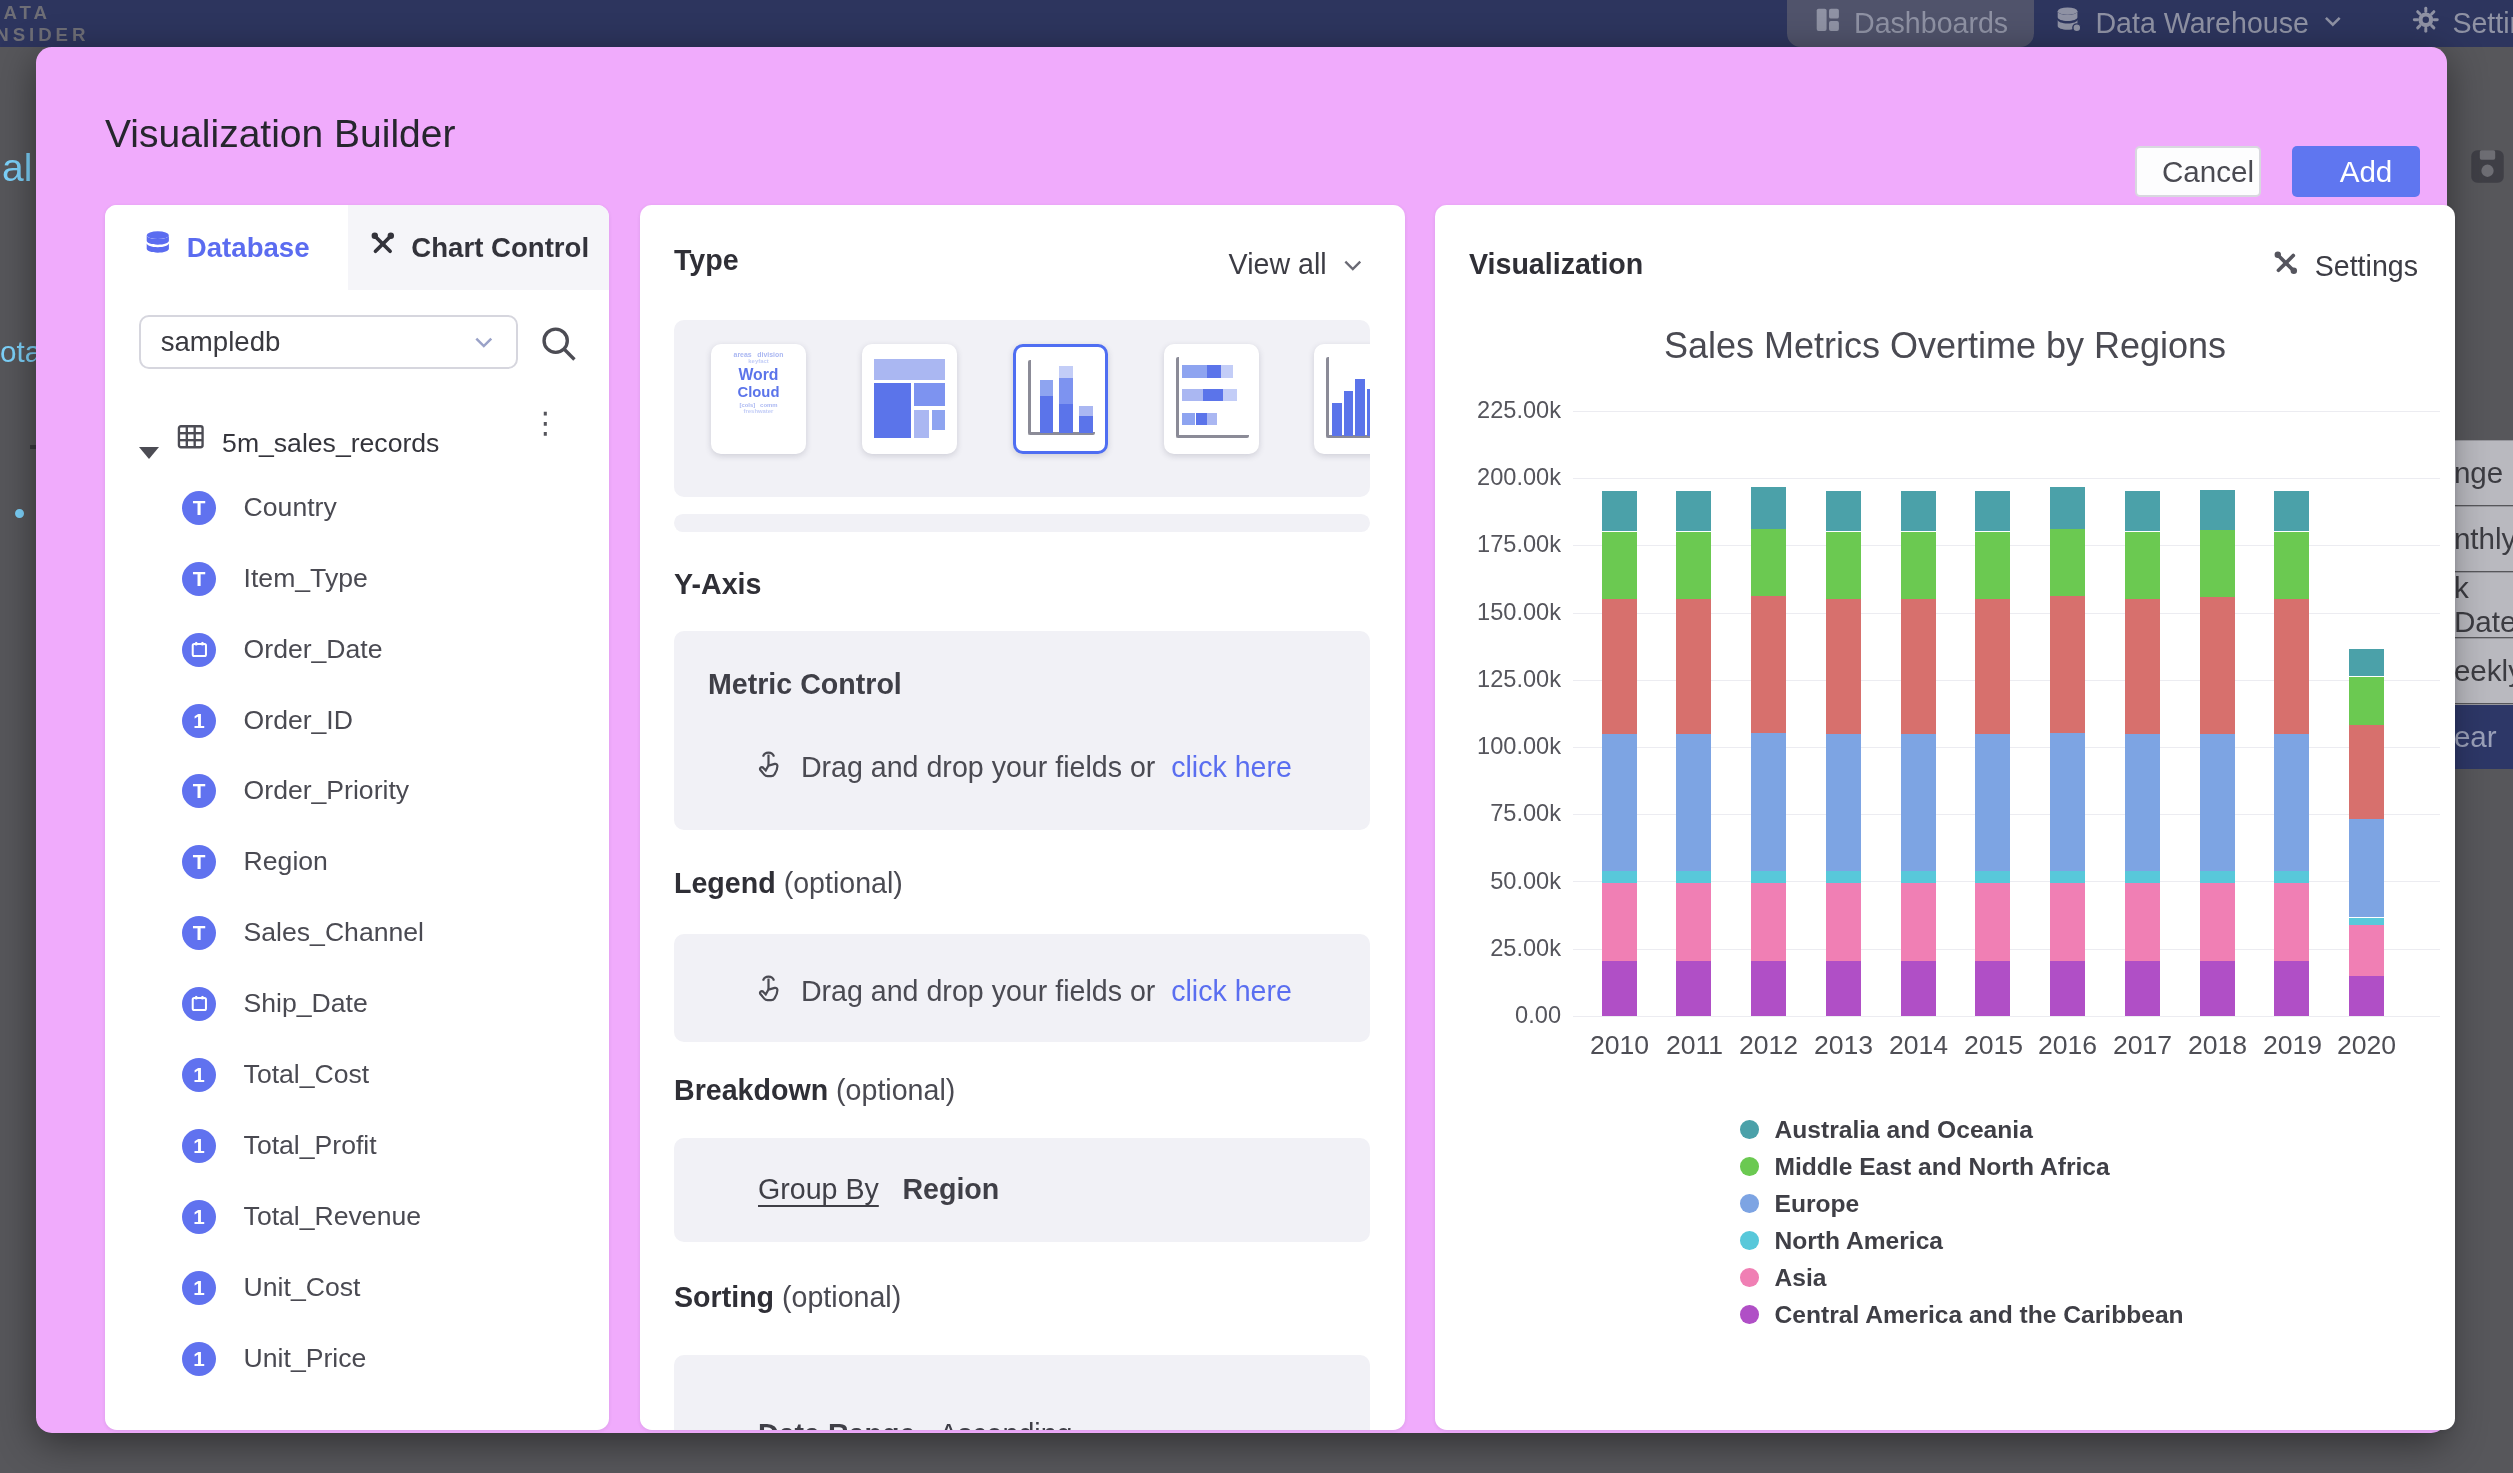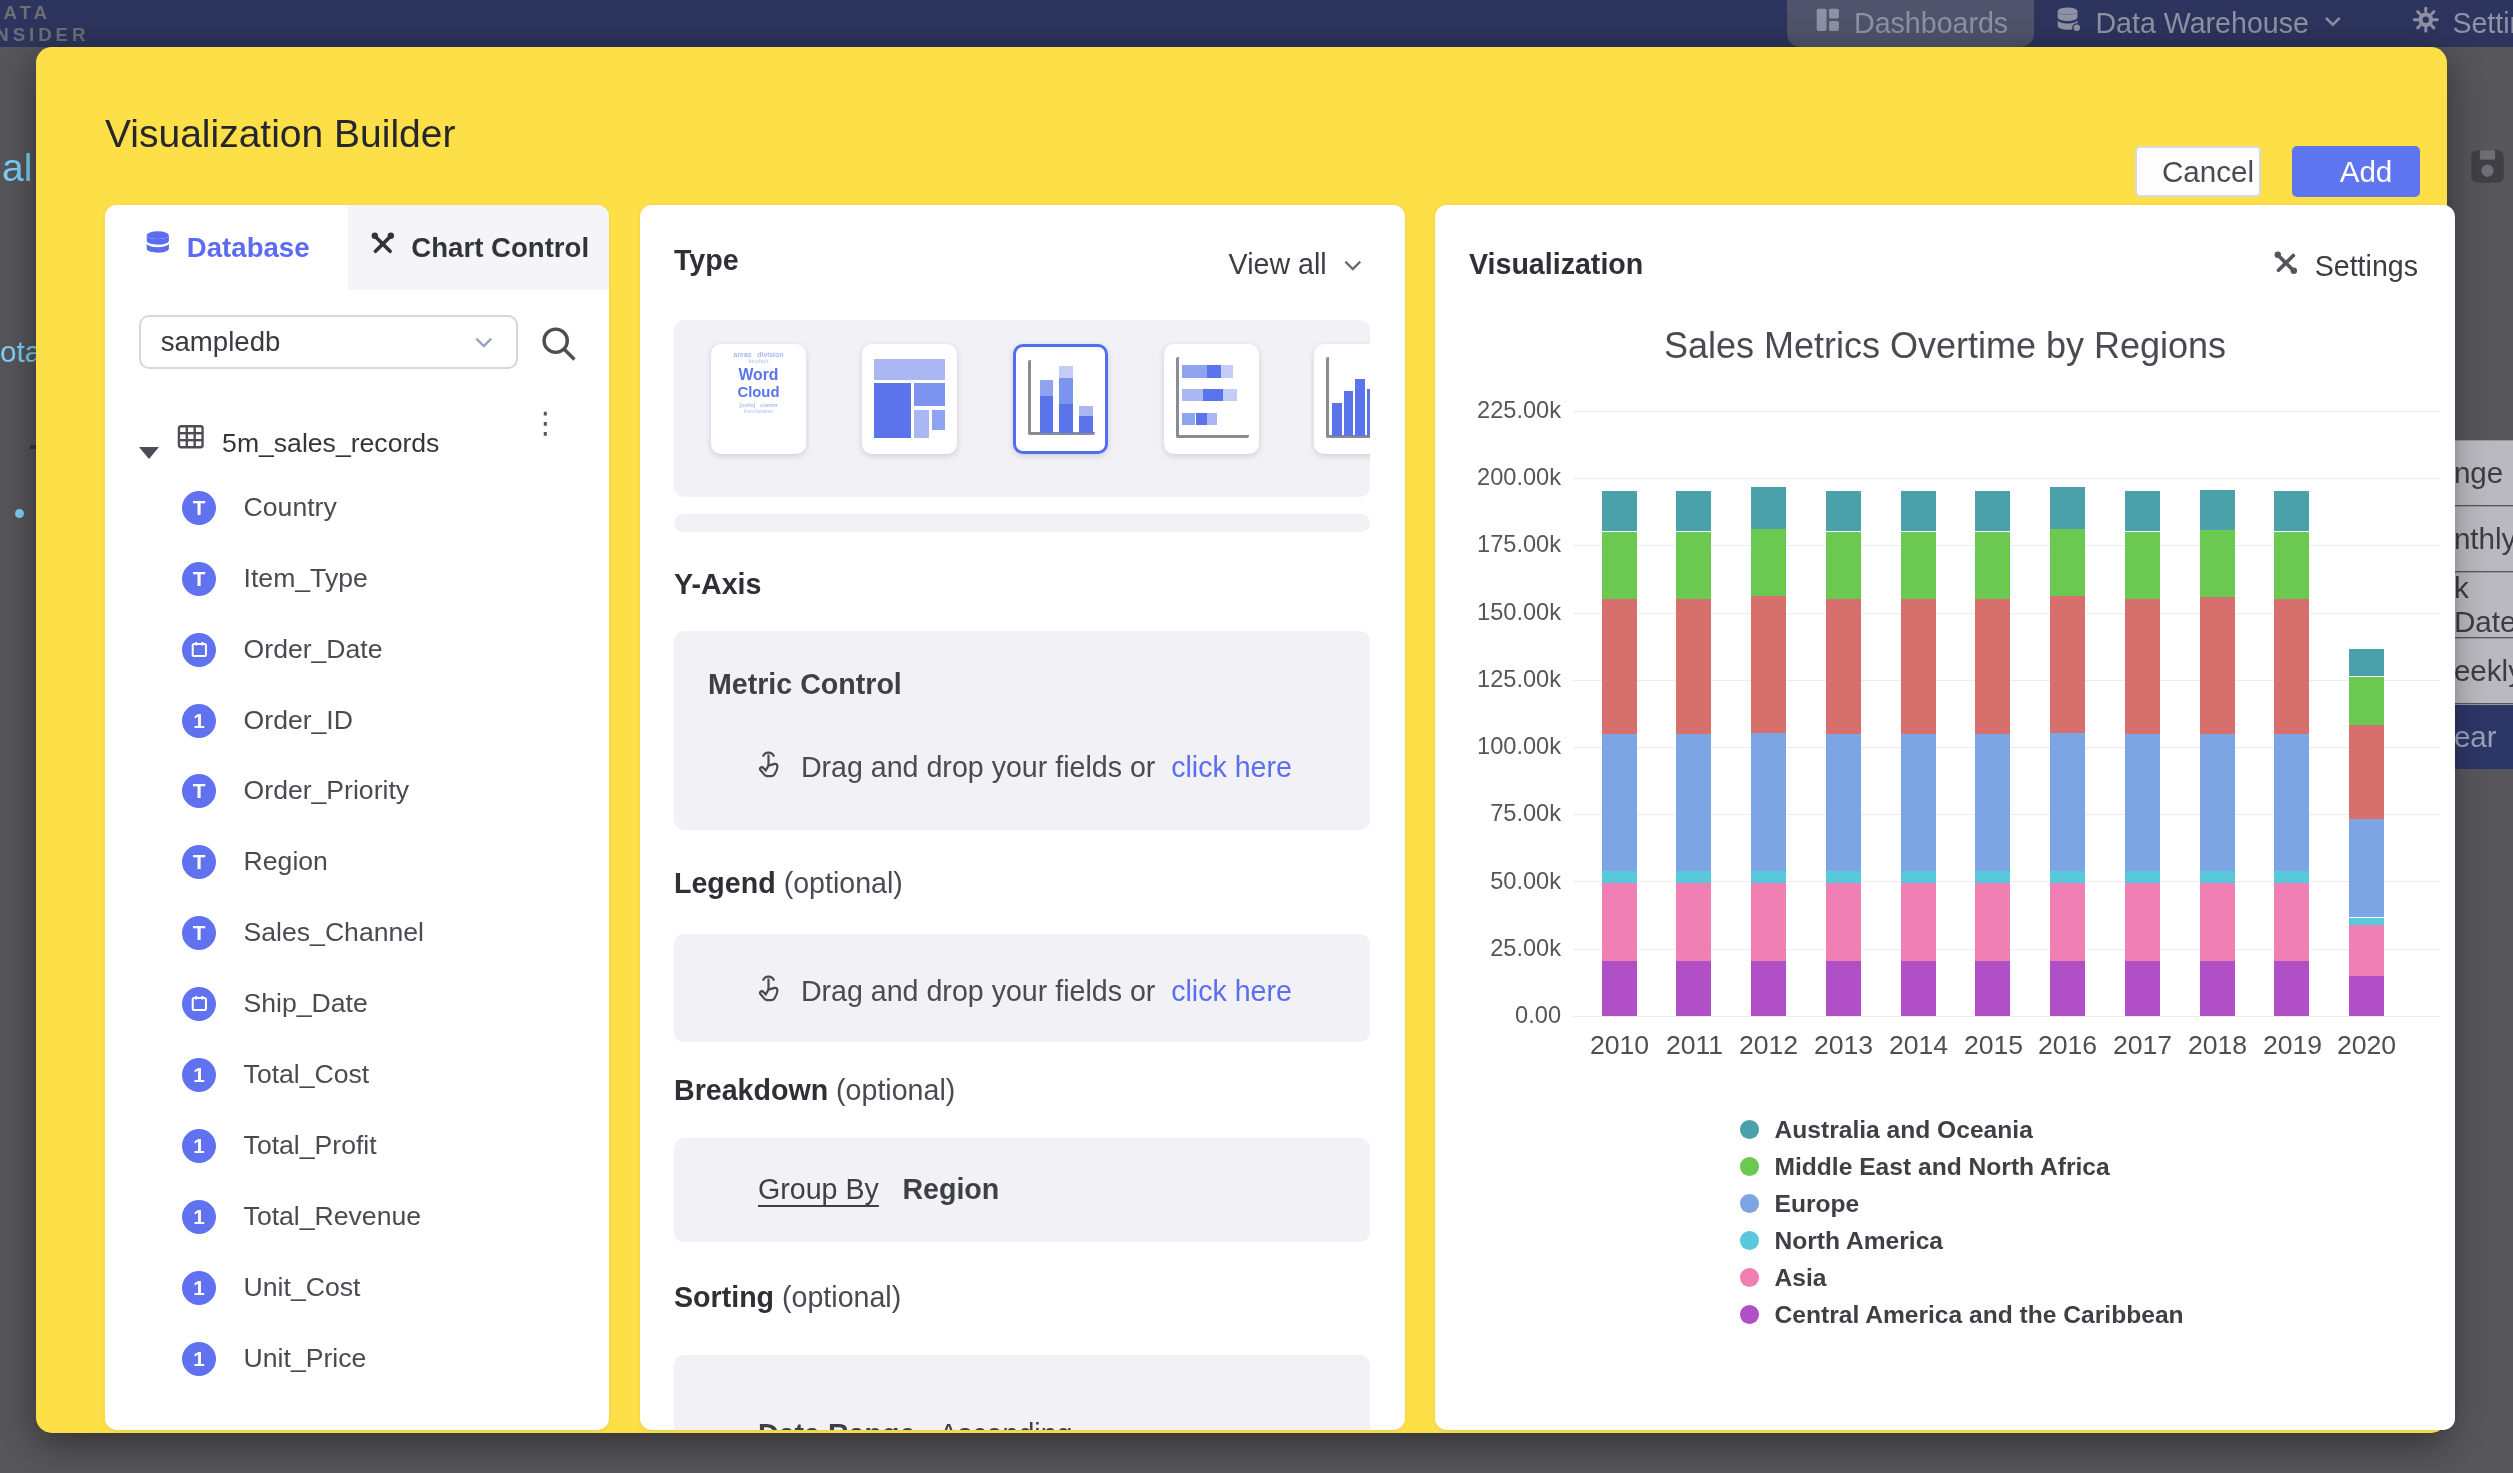--- a/index.html
+++ b/index.html
@@ -19,21 +19,21 @@
   .nav-item svg { flex:0 0 auto; }
   .nav-pill { background:#50536b; border-radius:0 0 13.8px 13.8px; padding:0 25.6px; }
 
   
   .scrap { position:absolute; color:#7dd3fc; }
   .bg-dd-row { position:absolute; left:2450px; width:79px; height:65px; background:#b9b9bf;
                border-top:1px solid #97979d; color:#3c3c42; font-size:29.6px; display:flex; align-items:center; padding-left:3.9px; }
   .bg-dd-row.sel { background:#2d3767; color:#9aa0b8; }
 
   
-  .modal { position:absolute; left:36px; top:47px; width:2411px; height:1386px; background:#fde047;
+  .modal { position:absolute; left:36px; top:47px; width:2411px; height:1386px; background:#f0abfc;
            border-radius:15.8px; box-shadow:0 9.9px 39px rgba(0,0,0,.45); }
   .modal-title { position:absolute; left:69px; top:65px; font-size:39px; font-weight:500; color:#26262e; }
   .btn { position:absolute; top:99px; height:51px; border-radius:5px; font-size:29.6px;
          display:flex; align-items:center; justify-content:center; cursor:pointer;padding-left:20px; }
   .btn-cancel { left:2099px; width:126px; background:#fdfdfe; border:2px solid #d8d8df; color:#4a4a52; }
   .btn-add { left:2256px; width:128px; background:#5f76f0; color:#fff; }
 
   .card { position:absolute; top:158px; height:1225px; background:#fff; border-radius:11.8px;
           box-shadow:0 1px 3.9px rgba(40,40,60,.10); overflow:hidden; }
   .card-left   { left:69px;   width:504px;  }

